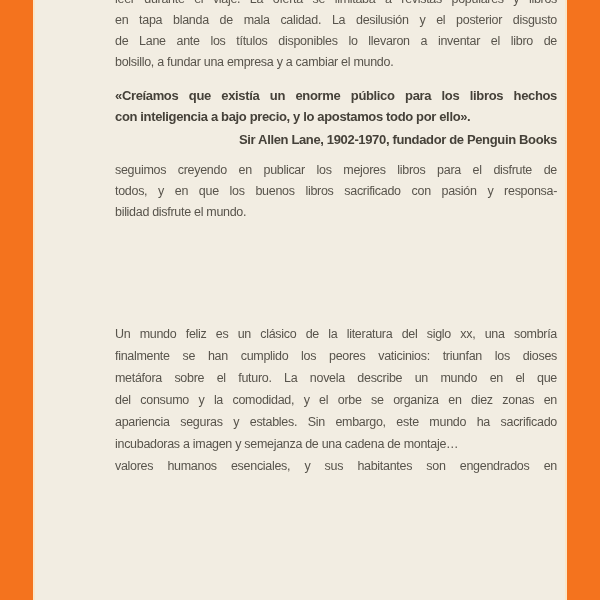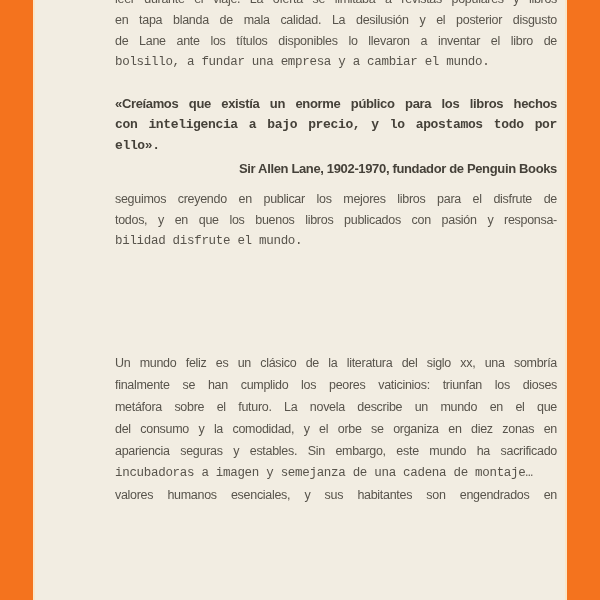--- a/index.html
+++ b/index.html
@@ -30,22 +30,22 @@
     position: absolute;
     left: 80px; top: -11px;
     width: 442px;
     color: var(--ink, #58544C);
     font-size: 12.5px;
     line-height: 21px;
     letter-spacing: -0.3px;
   }
   .para { margin: 0; padding: 0; }
   .jline { text-align: justify; text-align-last: justify; }
-  .jline.last { text-align-last: left; font-family: Liberation Mono, monospace; }
-  .quote-block { margin-top: 20px; }
+  .jline.last { text-align-last: left; }
+  .quote-block { margin-top: 12px; }
   .quote-block .jline, .attr-line {
     font-weight: bold;
     color: var(--ink-bold, #454139);
     font-size: 13px;
     letter-spacing: -0.35px;
   }
   .attr-line { margin-top: 2px; text-align: left; text-align-last: right; }
   .statement-block { margin-top: 10px; }
   .synopsis-block { margin-top: 100px; line-height: 22px; }
   .book-title-italic { }
@@ -67,21 +67,21 @@
 
       <div class="para quote-block">
         <div class="jline">«Creíamos que existía un enorme público para los libros hechos</div>
         <div class="jline last">con inteligencia a bajo precio, y lo apostamos todo por ello».</div>
       </div>
 
       <div class="attr-line">Sir Allen Lane, 1902-1970, fundador de Penguin Books</div>
 
       <div class="para statement-block">
         <div class="jline">seguimos creyendo en publicar los mejores libros para el disfrute de</div>
-        <div class="jline">todos, y en que los buenos libros publicados con pasión y responsa-</div>
+        <div class="jline">todos, y en que los buenos libros sacrificado con pasión y responsa-</div>
         <div class="jline last">bilidad disfrute el mundo.</div>
       </div>
 
       <div class="para synopsis-block">
         <div class="jline"><span class="book-title-italic">Un mundo feliz</span><span> es un clásico de la literatura del siglo xx, una sombría</span></div>
         <div class="jline">finalmente se han cumplido los peores vaticinios: triunfan los dioses</div>
         <div class="jline">metáfora sobre el futuro. La novela describe un mundo en el que</div>
         <div class="jline">del consumo y la comodidad, y el orbe se organiza en diez zonas en</div>
         <div class="jline">apariencia seguras y estables. Sin embargo, este mundo ha sacrificado</div>
         <div class="jline last">incubadoras a imagen y semejanza de una cadena de montaje…</div>

